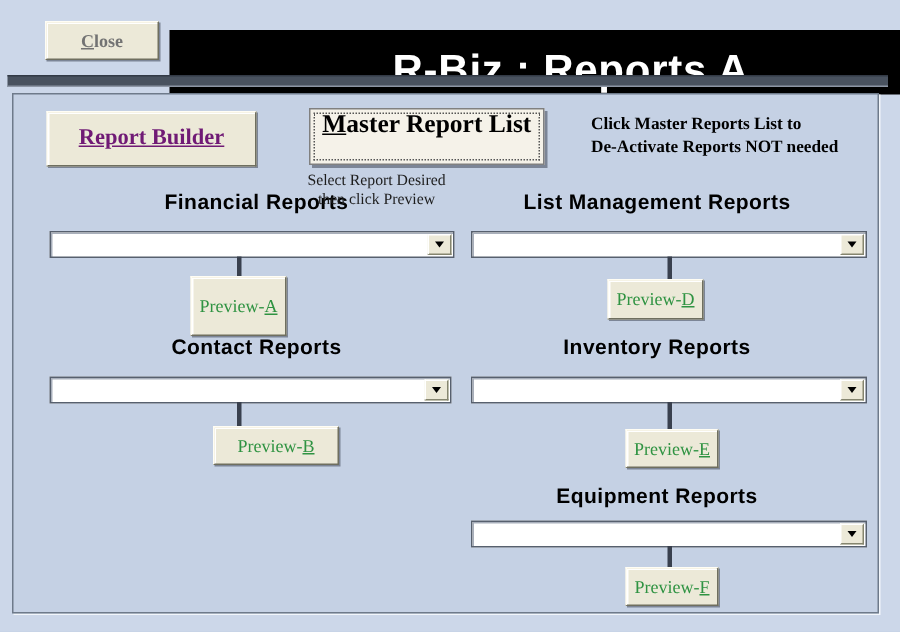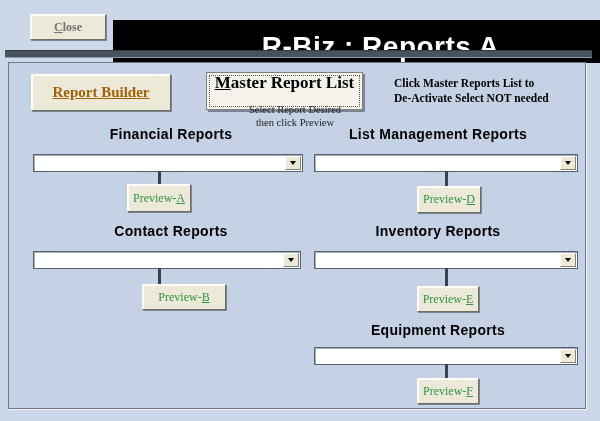--- a/index.html
+++ b/index.html
@@ -50,21 +50,21 @@
   .btn3d{
     background:#ece9d8;
     border:1px solid;border-color:#fffdf4 #6f6f5f #6f6f5f #fffdf4;
     box-shadow:1px 1px 0 #7c8596, inset 1px 1px 0 #fff;
     cursor:pointer;display:flex;align-items:center;justify-content:center;
     padding:0;
   }
   .report-builder{
     left:22px;top:11px;width:140px;height:37px;
     font-family:"Liberation Serif", serif;font-weight:bold;font-size:15px;
-    color:#a16207;
+    color:#701a75;
   }
   .report-builder span{text-decoration:underline;}
   .master-list{
     left:197px;top:9px;width:157px;height:38px;
     background:#f5f2e9;
     border:1px solid #808080;
     box-shadow:2px 2px 0 #7c8596;
     outline:1px dotted #555;outline-offset:-4px;
     font-family:"Liberation Serif", serif;font-weight:bold;font-size:17px;
     color:#000;cursor:pointer;
@@ -135,25 +135,25 @@
   <button class="abs btn3d report-builder">
     <span>Report Builder</span>
   </button>
 
   <button class="abs master-list">
       <span><span class="u">M</span><span>aster Report List</span></span>
     </button>
 
   <div class="abs note">
     <div>Click Master Reports List to</div>
-    <div>De-Activate Select NOT needed</div>
+    <div>De-Activate Reports NOT needed</div>
   </div>
 
   <div class="abs heading" style="left:42px;top:63px;width:240px;">Financial Reports</div>
-  <div class="abs hint" style="left:192px;top:40px;width:100px;margin-left:44px;">
+  <div class="abs hint" style="left:192px;top:51px;width:100px;">
     <div>Select Report Desired</div>
     <div>then click Preview</div>
   </div>
   <div class="abs heading" style="left:309px;top:63px;width:240px;">List Management Reports</div>
 
   <div class="abs combo" style="left:24px;top:91px;width:268px;">
     <span class="value"></span>
     <span class="arrow-btn">
         <span class="tri"></span>
       </span>
@@ -161,24 +161,24 @@
   <div class="abs combo" style="left:305px;top:91px;width:262px;">
     <span class="value"></span>
     <span class="arrow-btn">
         <span class="tri"></span>
       </span>
   </div>
 
   <div class="abs connector" style="left:149px;top:108px;height:14px;"></div>
   <div class="abs connector" style="left:436px;top:108px;height:16px;"></div>
 
-  <button class="abs btn3d preview-btn" style="left:118px;top:121px;width:64px;height:28px;">
+  <button class="abs btn3d preview-btn" style="left:118px;top:121px;width:64px;height:40px;">
       <span><span>Preview-</span><span class="u">A</span></span>
     </button>
-  <button class="abs btn3d preview-btn" style="left:408px;top:123px;width:64px;height:27px;">
+  <button class="abs btn3d preview-btn" style="left:396px;top:123px;width:64px;height:27px;">
       <span><span>Preview-</span><span class="u">D</span></span>
     </button>
 
   <div class="abs heading" style="left:42px;top:160px;width:240px;">Contact Reports</div>
   <div class="abs heading" style="left:309px;top:160px;width:240px;">Inventory Reports</div>
 
   <div class="abs combo" style="left:24px;top:188px;width:266px;">
     <span class="value"></span>
     <span class="arrow-btn">
         <span class="tri"></span>

